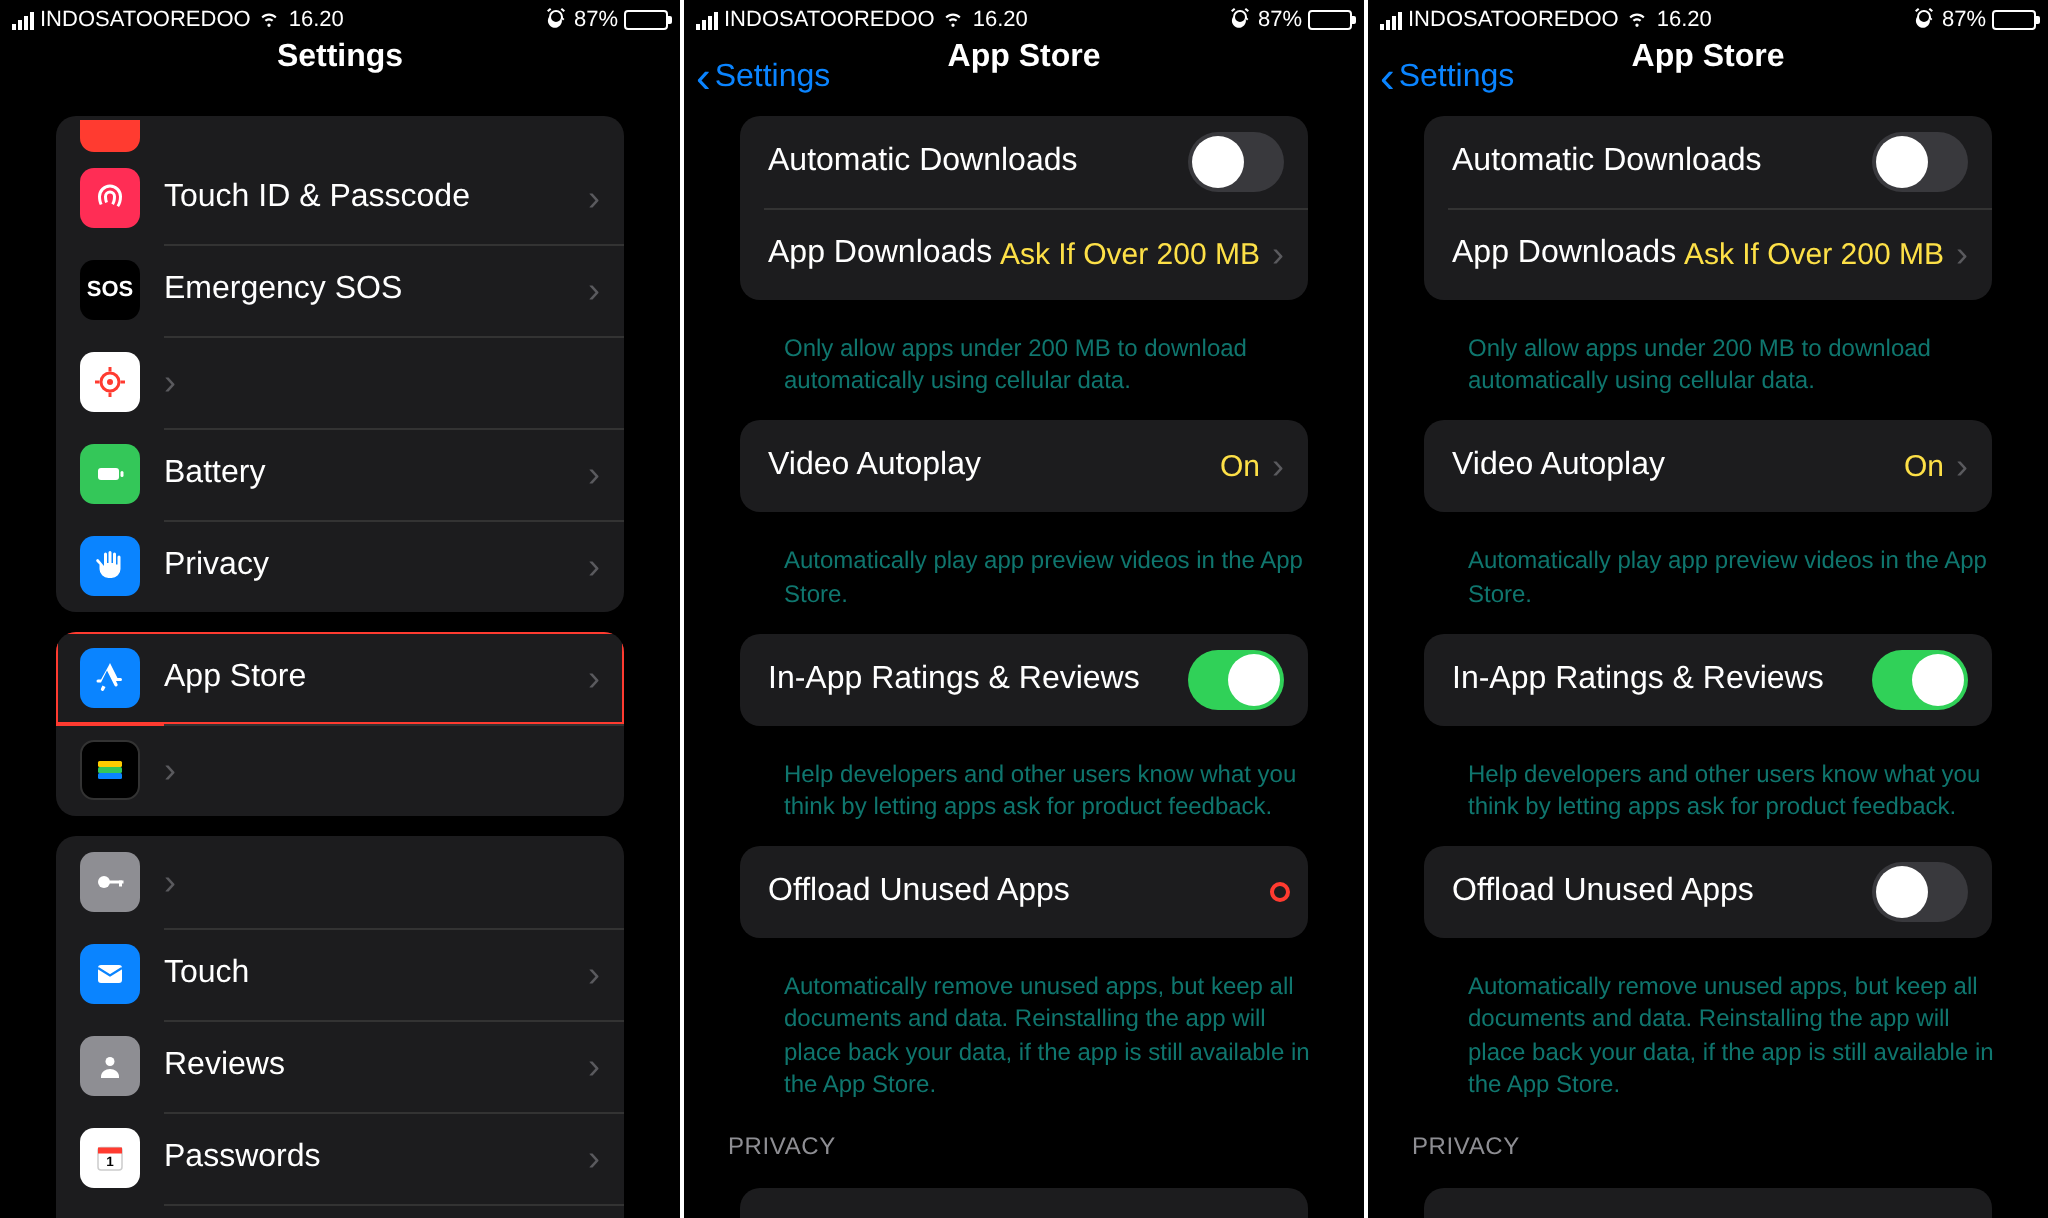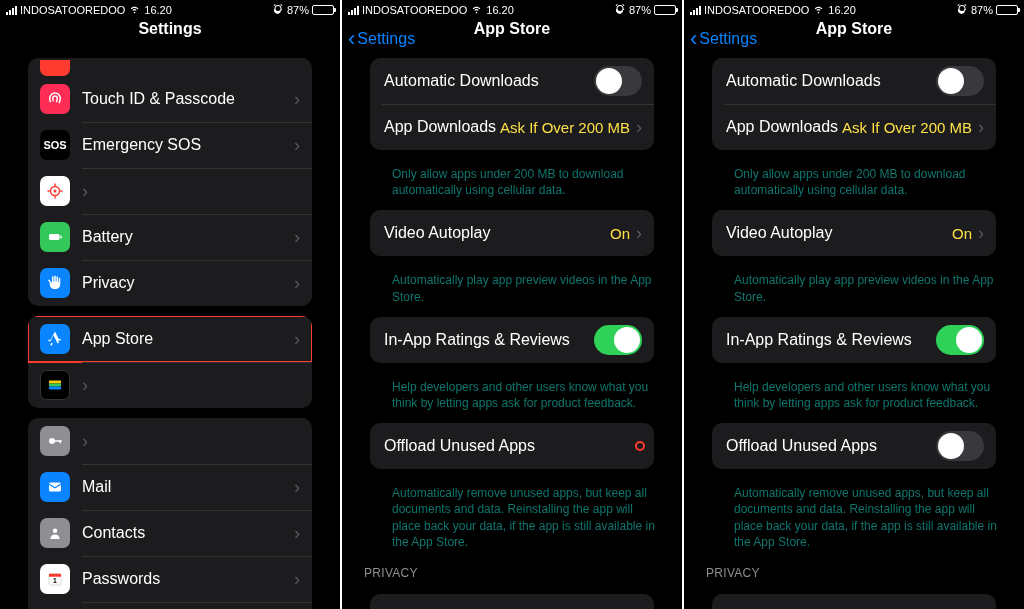--- a/index.html
+++ b/index.html
@@ -234,31 +234,31 @@
         </div>
         <span class="chev">›</span>
       </div>
       <div class="row">
         <div class="icon" style="background:#0a84ff">
           <svg viewBox="0 0 24 24" fill="#fff">
               <rect x="4" y="6" width="16" height="12" rx="2"></rect>
               <path d="M4 8l8 5 8-5" fill="none" stroke="#0a84ff" stroke-width="1.5"></path>
             </svg>
         </div>
-        <span class="row-label">Mail</span>
+        <span class="row-label">Touch</span>
         <span class="chev">›</span>
       </div>
       <div class="row">
         <div class="icon" style="background:#8e8e93">
           <svg viewBox="0 0 24 24" fill="#fff">
               <circle cx="12" cy="9" r="3"></circle>
               <path d="M6 19c0-3 3-5 6-5s6 2 6 5v1H6v-1z"></path>
             </svg>
         </div>
-        <span class="row-label">Contacts</span>
+        <span class="row-label">Reviews</span>
         <span class="chev">›</span>
       </div>
       <div class="row">
         <div class="icon" style="background:#fff">
           <svg viewBox="0 0 24 24">
               <rect x="4" y="5" width="16" height="15" rx="2" fill="#fff" stroke="#ccc"></rect>
               <rect x="4" y="5" width="16" height="4" fill="#ff3b30"></rect>
               <text x="12" y="17" font-size="9" text-anchor="middle" fill="#000" font-weight="bold">1</text>
             </svg>
         </div>

